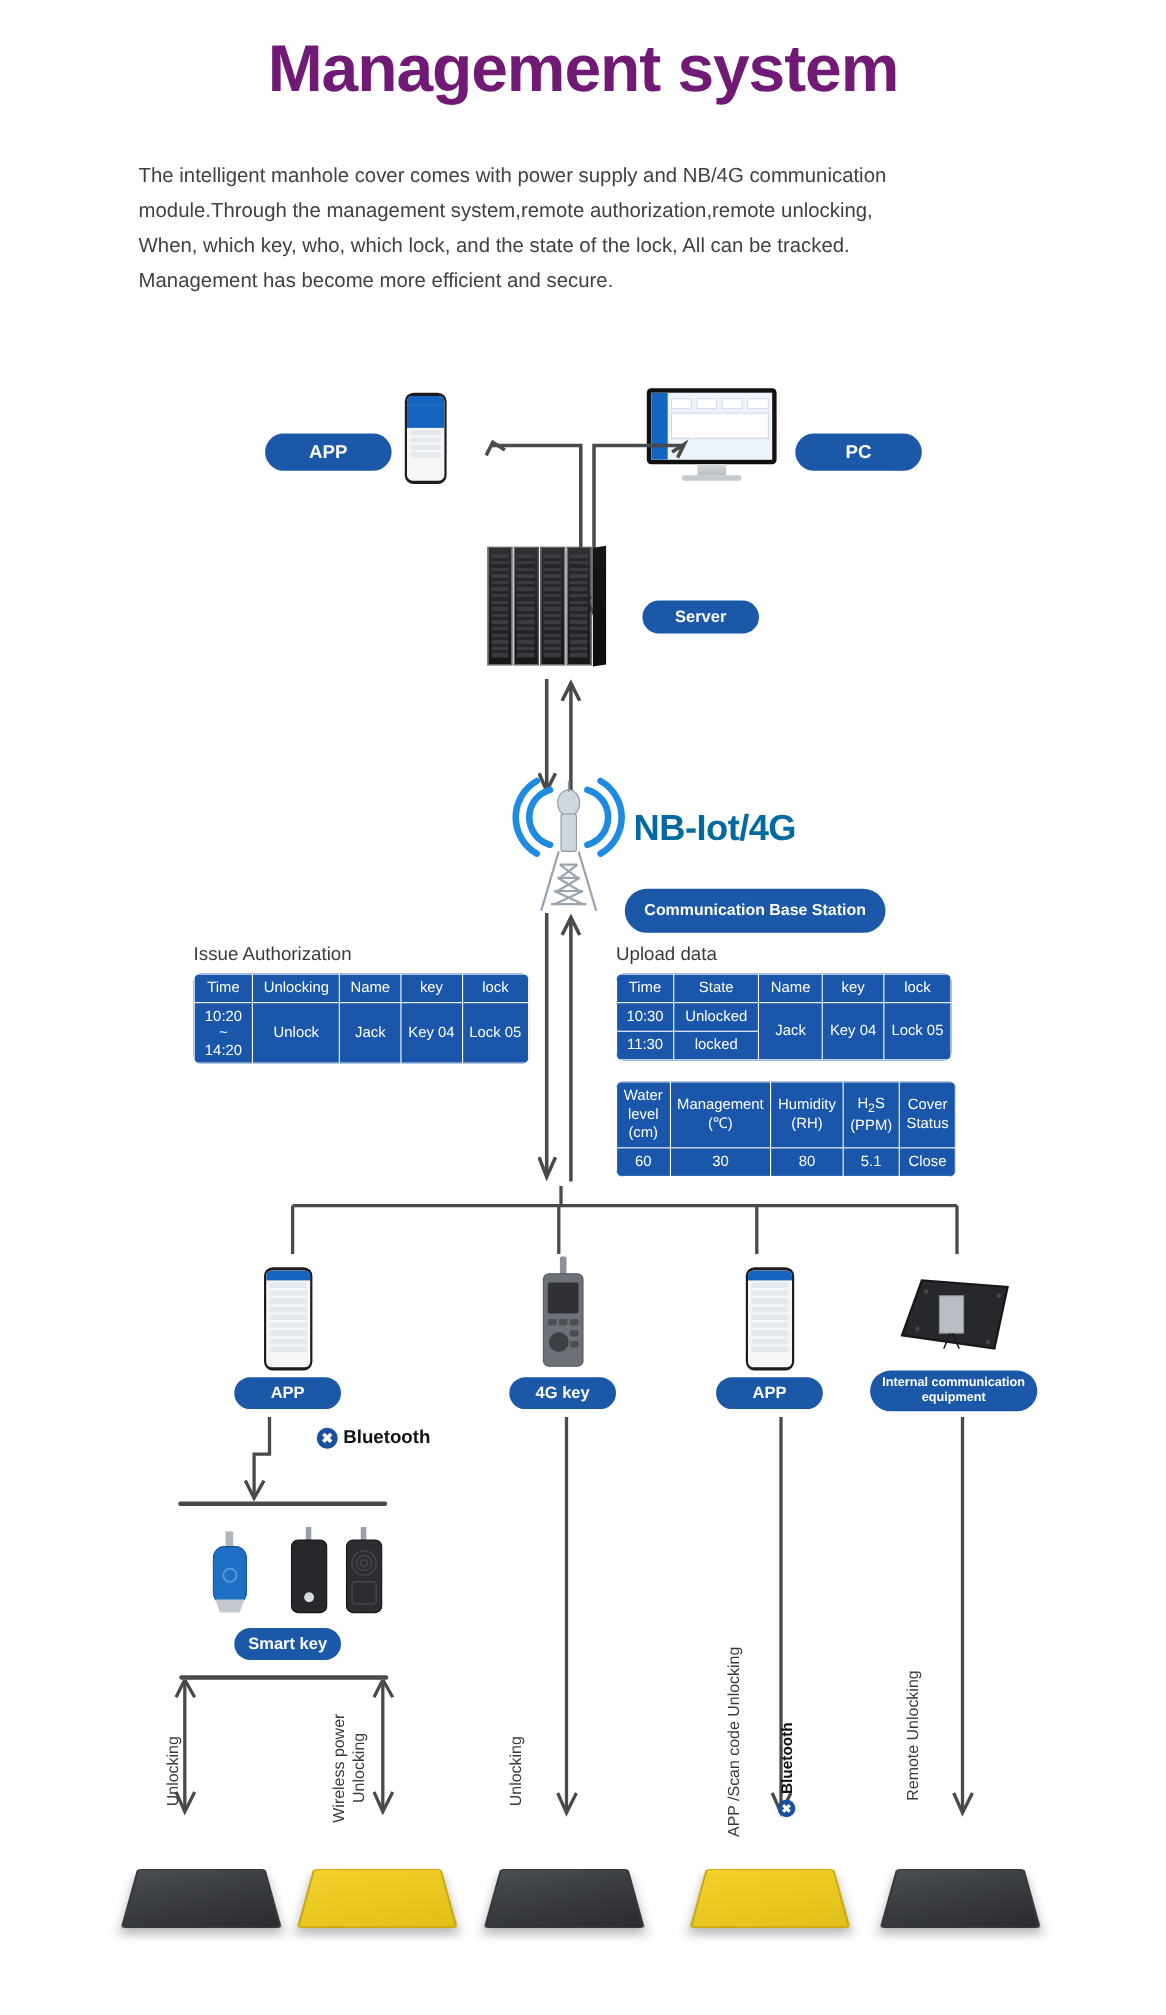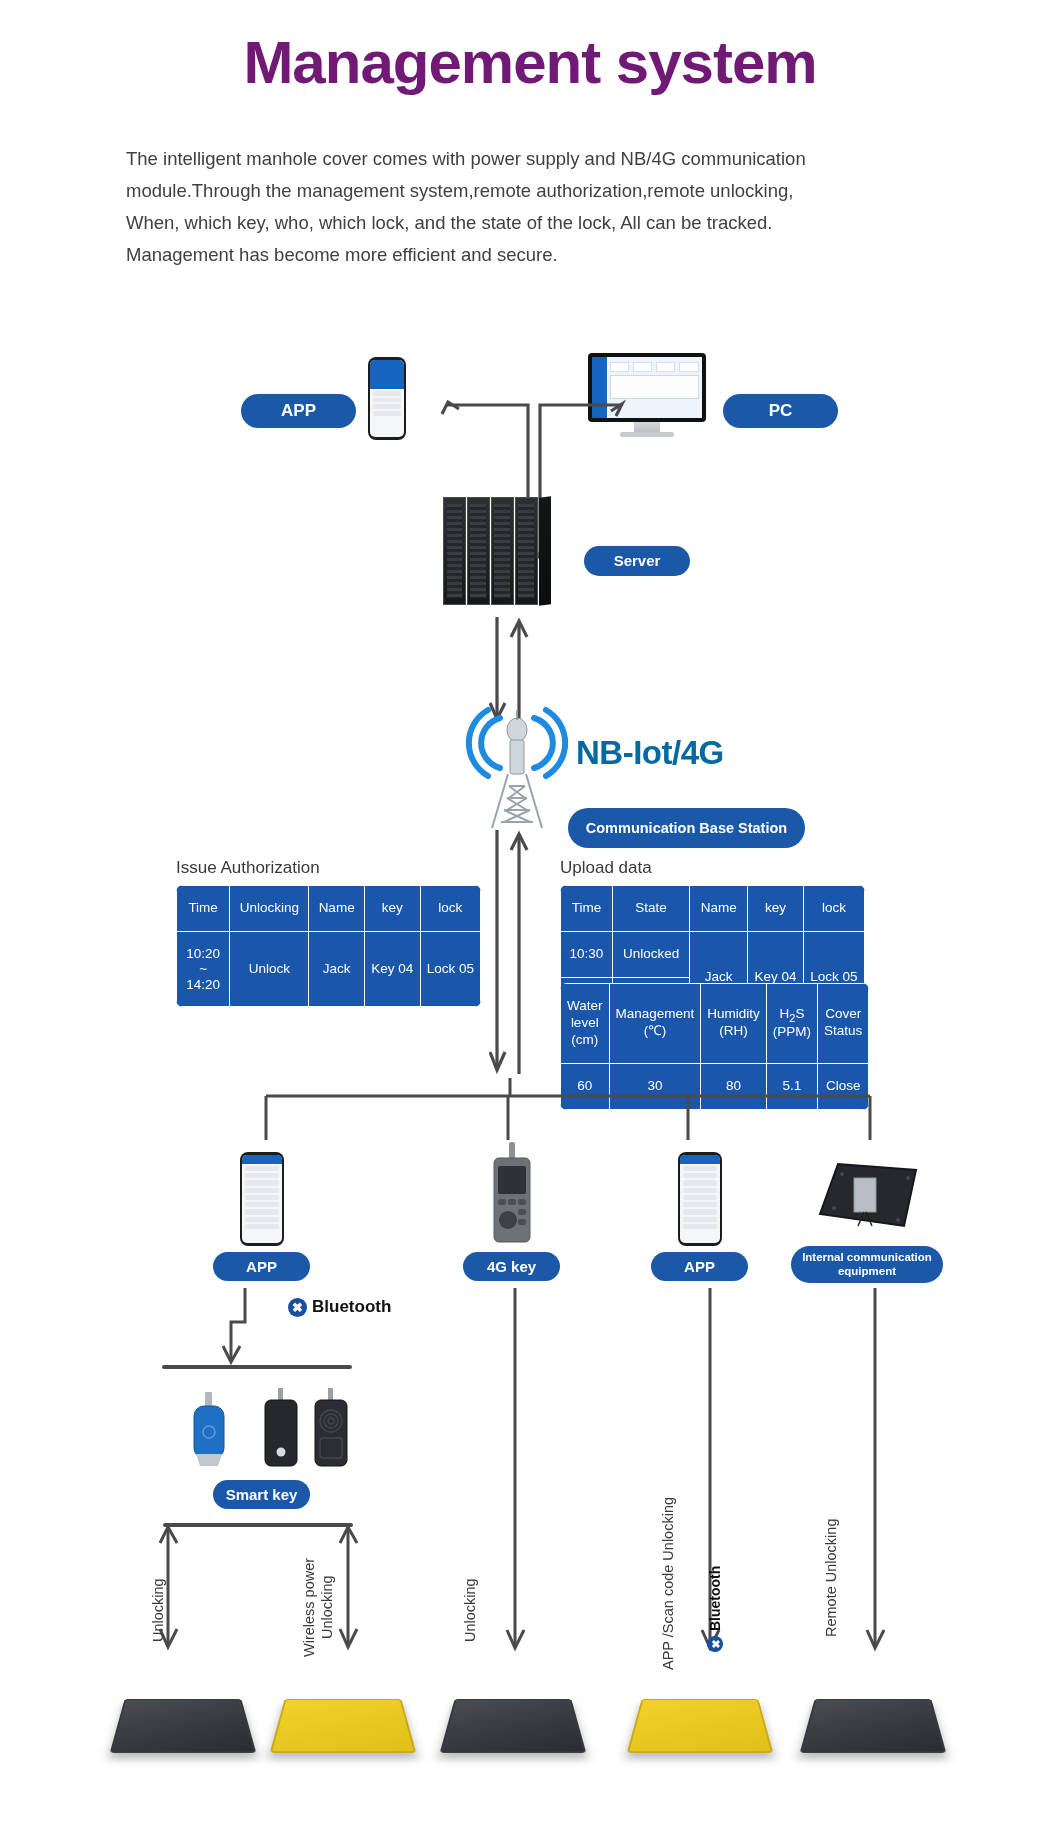--- a/index.html
+++ b/index.html
@@ -66,21 +66,21 @@
     background: #1a57ab;
     color: #fff;
     font-size: 13.5px;
     border-radius: 7px;
     overflow: hidden;
   }
   table.data td, table.data th {
     border: 1px solid #ffffff;
     text-align: center;
     font-weight: normal;
-    padding: 14px 6px;
+    padding: 4px 6px;
     white-space: nowrap;
     line-height: 1.25;
   }
   table.data th { font-weight: normal; }
 
   
   .phone {
     position: absolute;
     background: #1d1d1f;
     border-radius: 8px;

